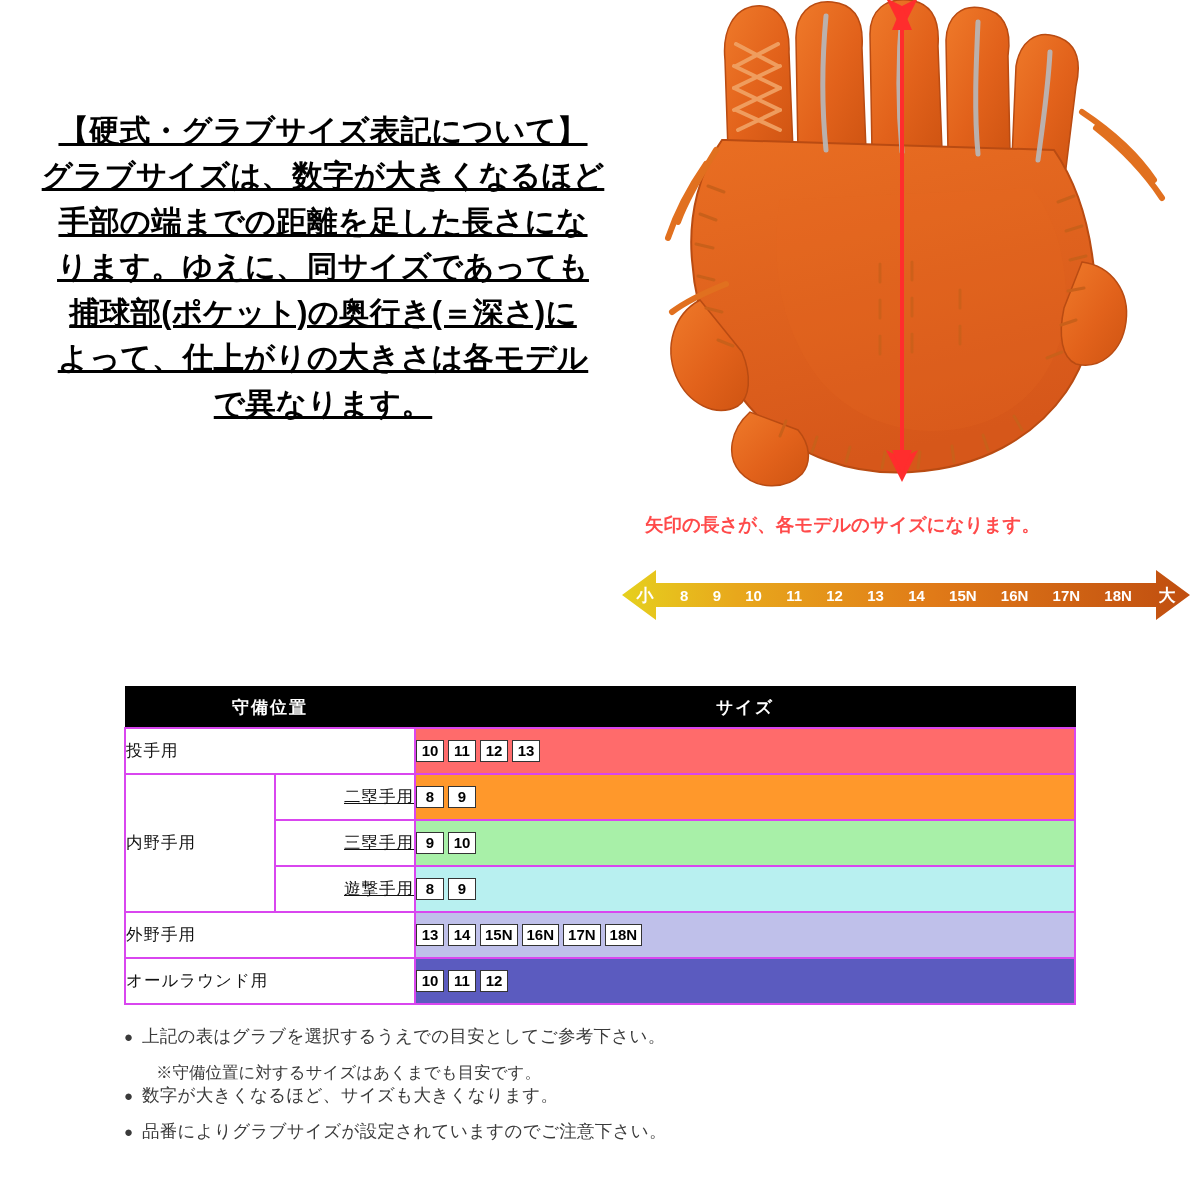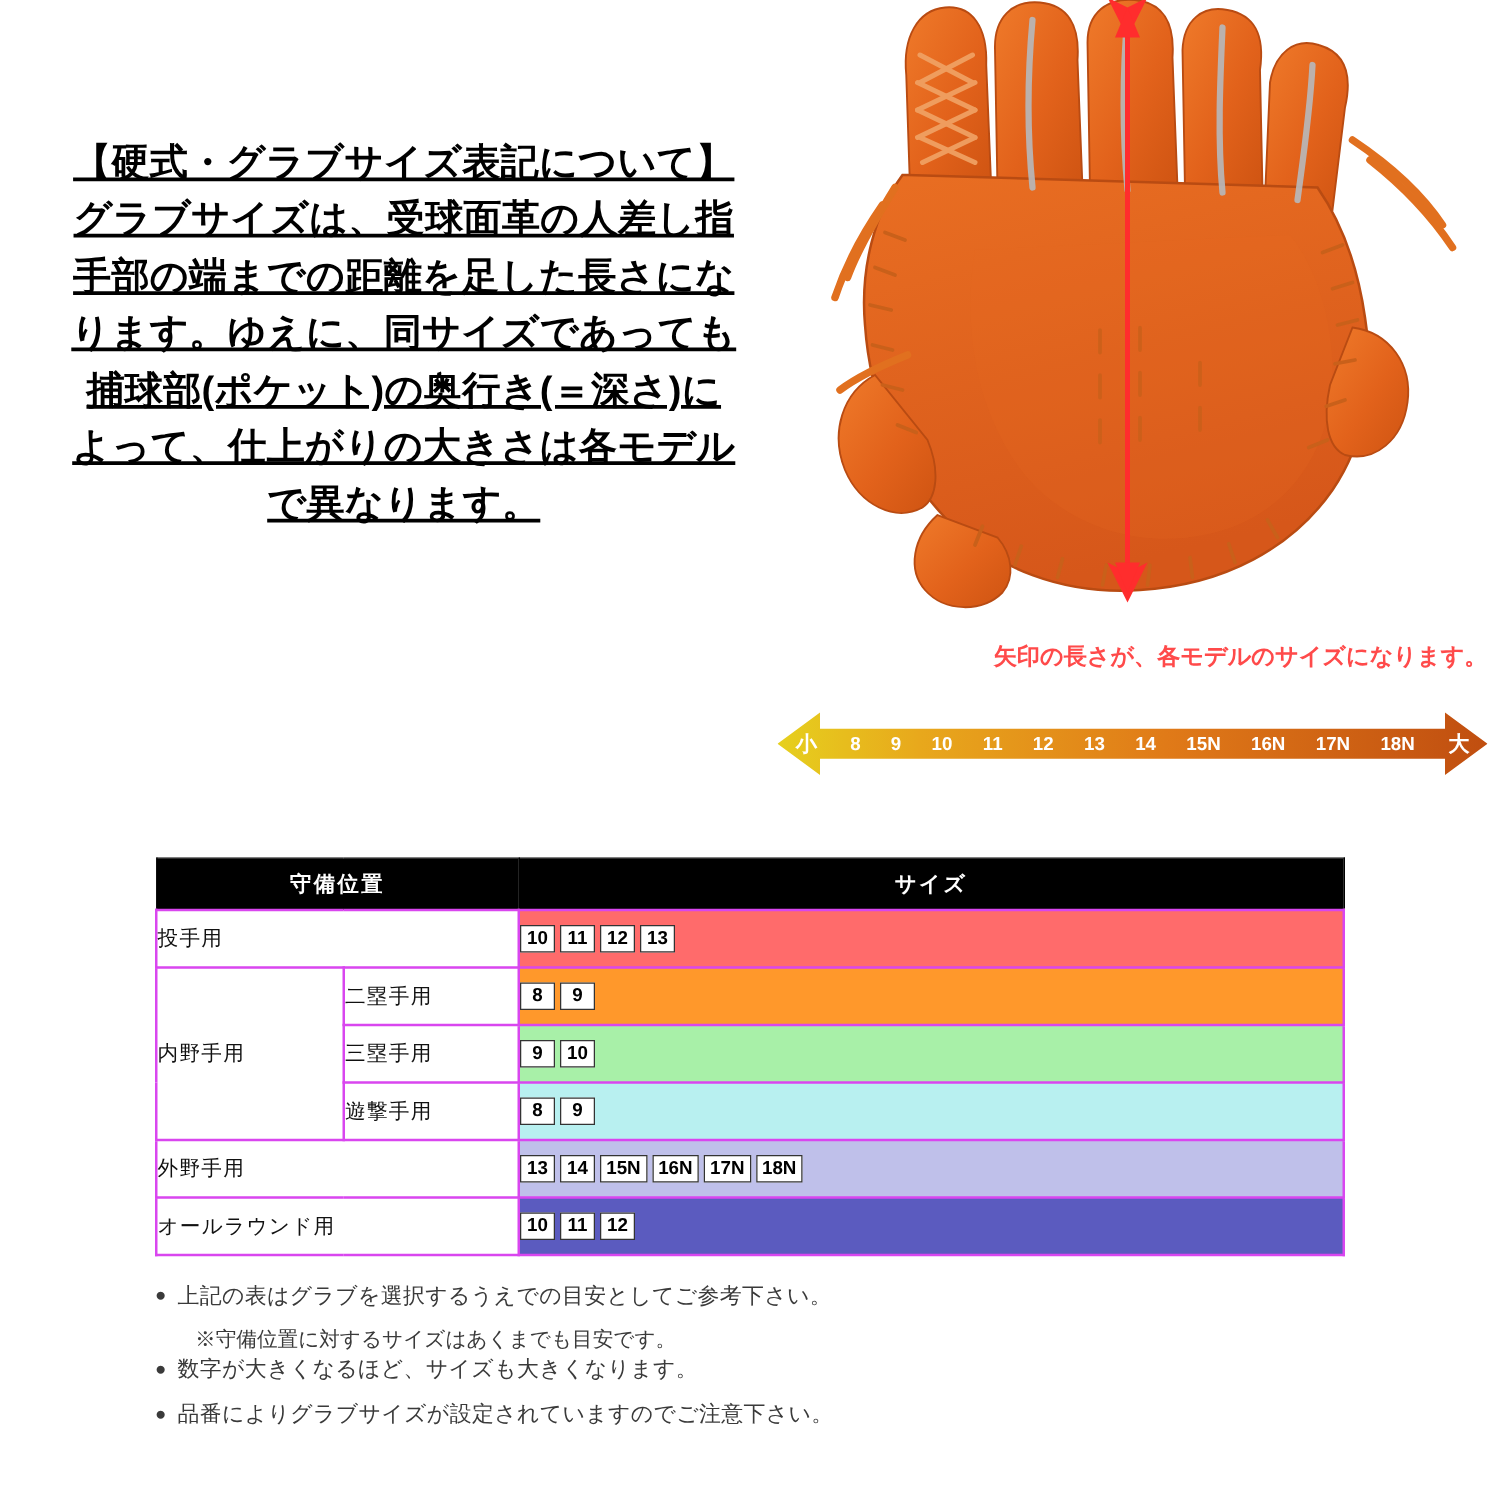--- a/index.html
+++ b/index.html
@@ -46,21 +46,21 @@
     width: 570px;
     height: 500px;
   }
   .glove-svg { display:block; }
 
   .arrow-caption {
     position: absolute;
     left: 645px;
     top: 512px;
     width: 545px;
-    text-align: right;
+    text-align: left;
     color: #ff4a4a;
     font-size: 18.5px;
     font-weight: bold;
     white-space: nowrap;
   }
 
   
   .scale-bar {
     position: absolute;
     left: 622px;
@@ -127,22 +127,23 @@
     height: 44px;
     padding: 0;
   }
   td.lbl {
     text-align: left;
     padding-left: 12px;
     background: #ffffff;
     letter-spacing: 1px;
   }
   td.lbl.center {
-    text-align: left;
+    text-align: right;
     padding-left: 0;
+    text-decoration: underline;
   }
   td.sizes {
     padding: 0 0 0 8px;
   }
   .chipwrap {
     display: flex;
     align-items: center;
     height: 100%;
     gap: 4px;
   }
@@ -189,21 +190,21 @@
   }
   .note-text { letter-spacing: 0.3px; }
 </style>
 </head>
 <body>
 
 <div class="top">
 
   <div class="intro-text">
     <div>【硬式・グラブサイズ表記について】</div>
-    <div>グラブサイズは、受球面革の人差し指</div>
+    <div>グラブサイズは、数字が大きくなるほど</div>
     <div>手部の端までの距離を足した長さにな</div>
     <div>ります。ゆえに、同サイズであっても</div>
     <div>捕球部(ポケット)の奥行き(＝深さ)に</div>
     <div>よって、仕上がりの大きさは各モデル</div>
     <div>で異なります。</div>
   </div>
 
   <div class="glove-wrap">
     <svg class="glove-svg" width="570" height="500" viewBox="0 0 570 500" xmlns="http://www.w3.org/2000/svg">
       <defs>

